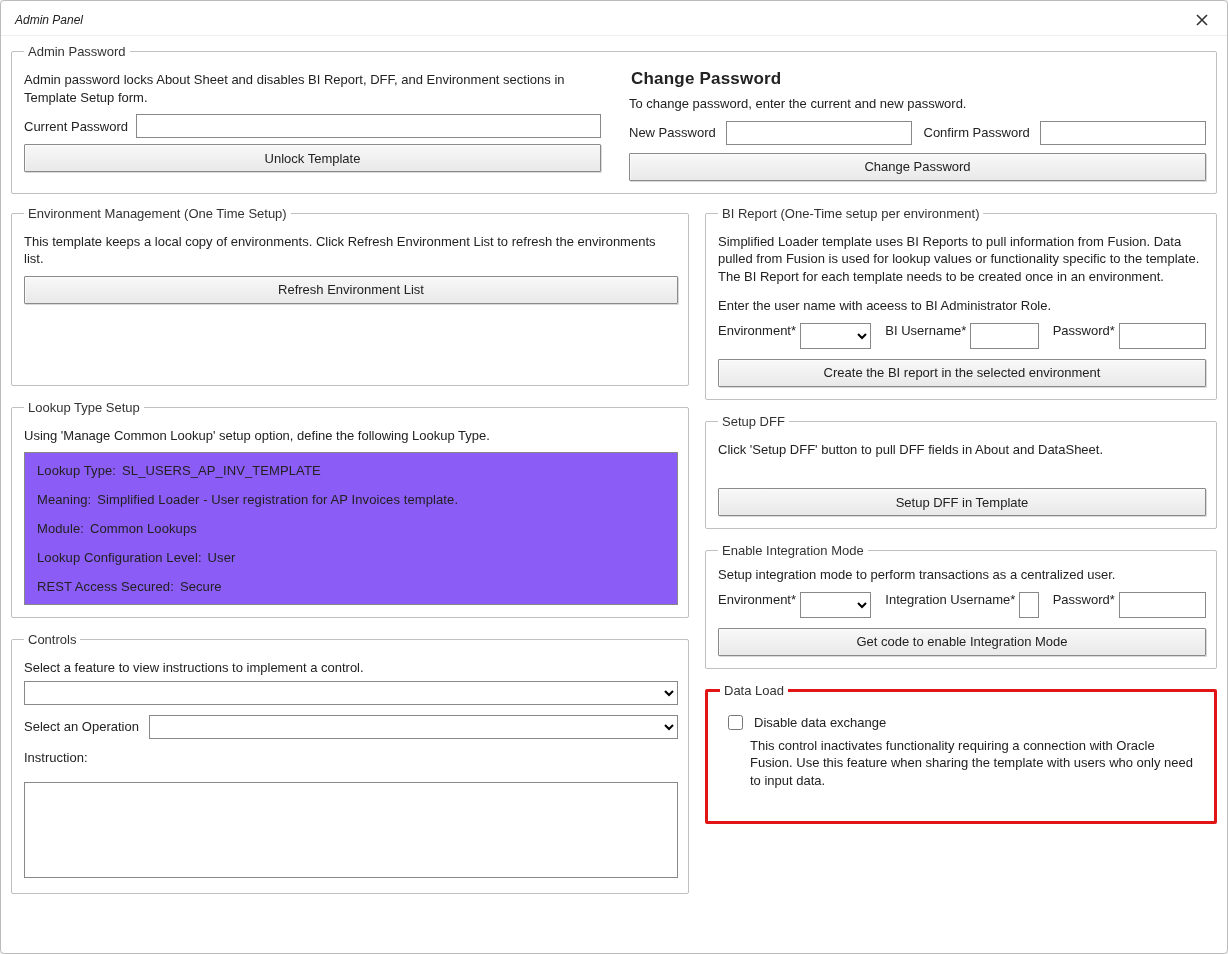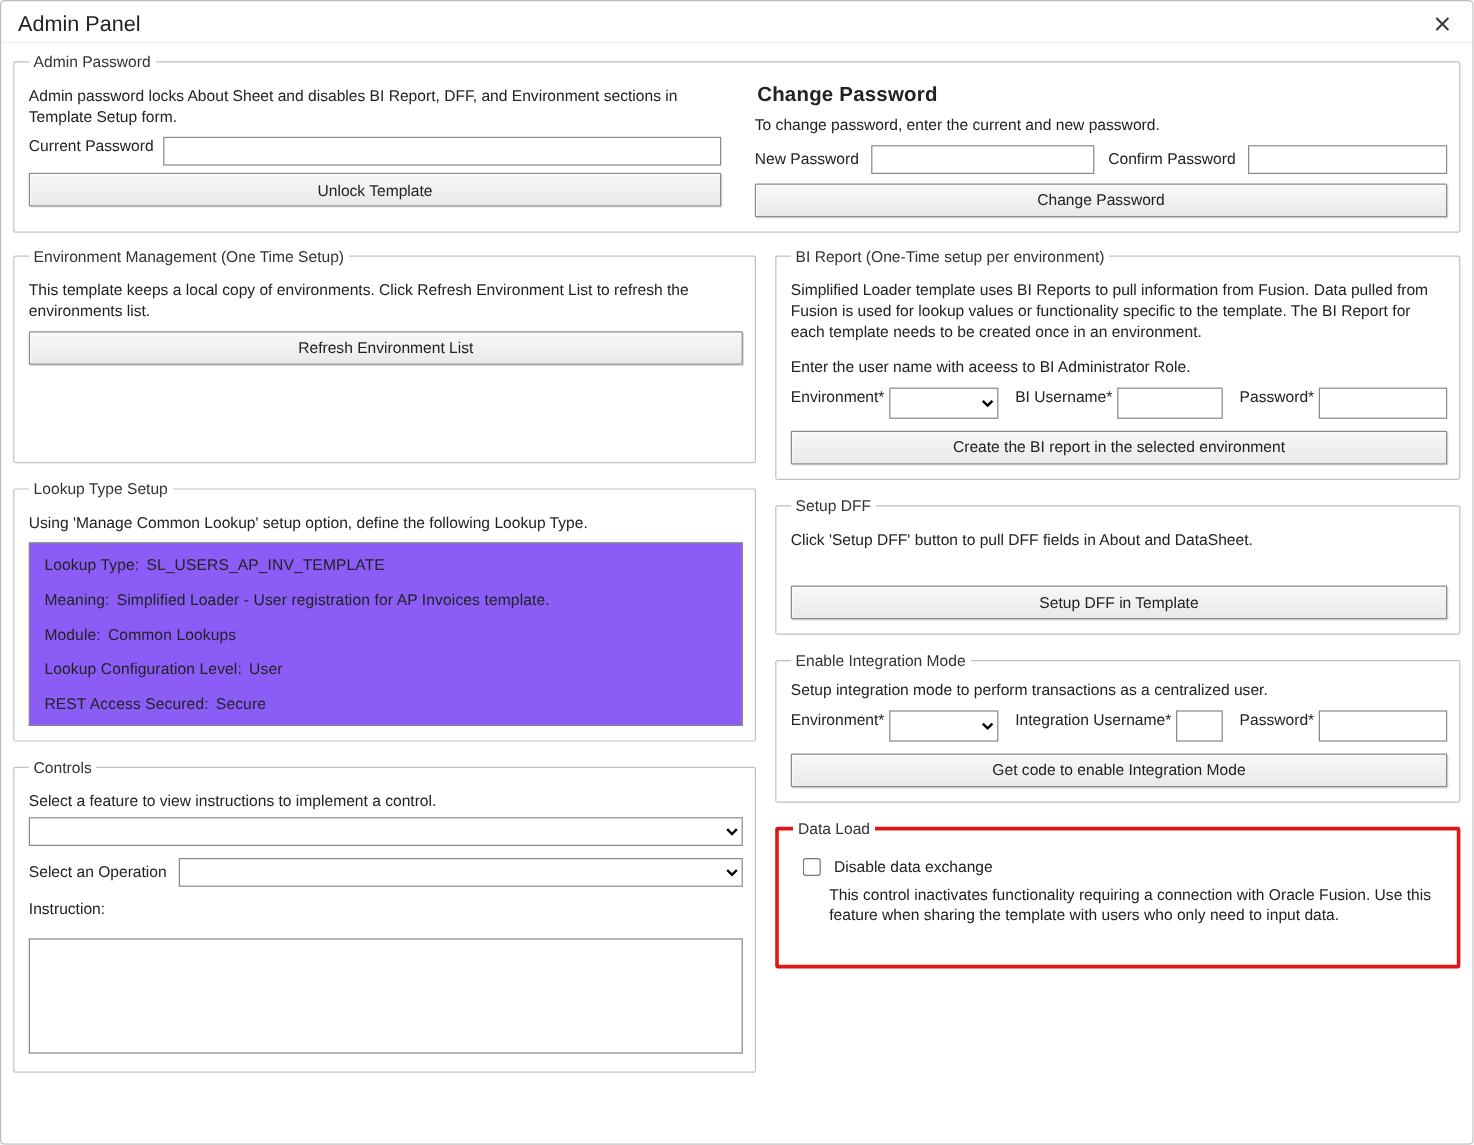--- a/index.html
+++ b/index.html
@@ -20,21 +20,21 @@
       display: flex;
       flex-direction: column;
       box-shadow: 0 0 0 1px rgba(0,0,0,0.02);
     }
     .titlebar {
       display: flex;
       align-items: center;
       padding: 8px 12px 4px 14px;
       border-bottom: 1px solid #eee;
     }
-    .titlebar-title { flex: 1; font-size: 18px; }
+    .titlebar-title { flex: 1; font-size: 12px; font-style: italic; }
     .close-btn {
       width: 26px; height: 22px;
       display: flex; align-items: center; justify-content: center;
       font-size: 15px;
       color: #333;
       cursor: pointer;
       border: none;
       background: transparent;
     }
     .client {
@@ -53,20 +53,21 @@
       border-radius: 2px;
     }
     fieldset.group > legend {
       font-size: 13px;
       padding: 0 4px;
       color: #333;
     }
     .help-text { margin: 4px 0 8px 0; line-height: 1.35; color: #222; }
     .form-row {
       display: flex;
+      align-items: center;
       gap: 8px;
       margin: 6px 0;
       flex-wrap: nowrap;
     }
     .label { white-space: nowrap; }
     input.tb, select.dd, textarea.ta {
       border: 1px solid #888;
       background: #fff;
       font-family: inherit;
       font-size: 13px;
@@ -184,21 +185,21 @@
                 <input class="tb" type="password" style="flex: 1 1 0%;" value="">
               </div>
             </div>
             <button class="btn" style="margin-top:4px;">Change Password</button>
           </div>
         </div>
       </fieldset>
 
       <div style="display:flex; gap:16px;">
 
-        <div class="col" style="width:619px; gap:14px;">
+        <div class="col" style="width:678px; gap:14px;">
 
           <fieldset class="group env-fieldset">
             <legend>Environment Management (One Time Setup)</legend>
             <div class="help-text">This template keeps a local copy of environments. Click Refresh Environment List to refresh the environments list.</div>
             <div class="spacer"></div>
             <button class="btn">Refresh Environment List</button>
           </fieldset>
 
           <fieldset class="group lookup-fieldset">
             <legend>Lookup Type Setup</legend>

